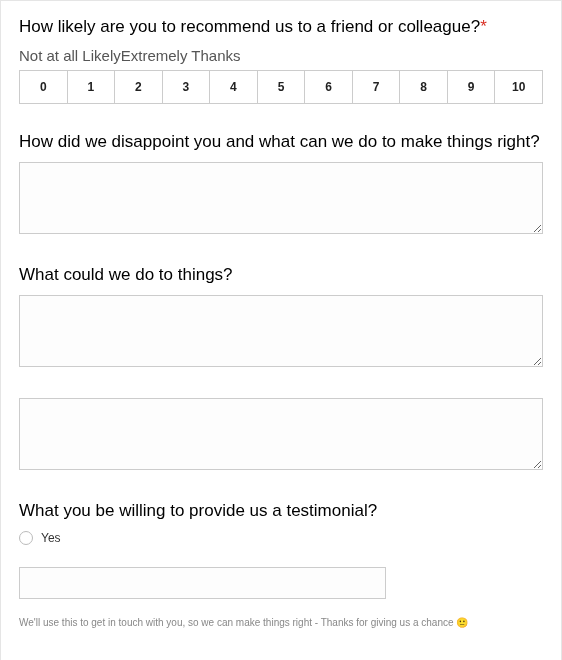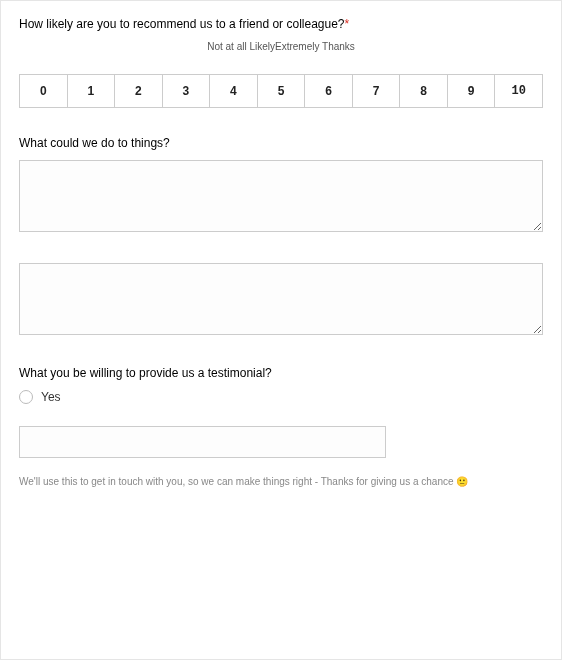--- a/index.html
+++ b/index.html
@@ -18,53 +18,52 @@
     min-height: 660px;
     border: 1px solid #e5e5e5;
     padding: 16px 18px 20px 18px;
     position: relative;
   }
   .question-block {
     margin-bottom: 22px;
   }
   .question-label {
     color: #000;
-    font-size: 12px;
+    font-size: 17px;
     margin-bottom: 10px;
     display: block;
   }
   .required-star {
     color: #d93025;
   }
   .scale-labels {
     display: flex;
-    justify-content: center;
-    font-size: 10px;
+    justify-content: flex-start;
+    font-size: 15px;
     color: #555;
-    margin-bottom: 22px;
+    margin-bottom: 6px;
   }
   .rating-scale {
     display: flex;
     border: 1px solid #ccc;
     width: 100%;
   }
   .rating-option {
     flex: 1;
     text-align: center;
     padding: 9px 0;
     font-size: 12px;
     font-weight: 600;
     color: #222;
     border-right: 1px solid #ccc;
     cursor: pointer;
     background: #fff;
   }
   .rating-option:last-child {
     border-right: none;
-    font-family: Liberation Mono, monospace;
   }
   .textarea-input {
     width: 100%;
     height: 72px;
     border: 1px solid #ccc;
     padding: 6px;
     font-family: inherit;
     font-size: 12px;
     resize: both;
     background: #fdfdfd;
@@ -132,20 +131,24 @@
       <div class="rating-option">4</div>
       <div class="rating-option">5</div>
       <div class="rating-option">6</div>
       <div class="rating-option">7</div>
       <div class="rating-option">8</div>
       <div class="rating-option">9</div>
       <div class="rating-option">10</div>
     </div>
   </div>
 
+  <div class="question-block q-followup">
+    <span class="question-label">How did we disappoint you and what can we do to make things right?</span>
+    <textarea class="textarea-input" style=""></textarea>
+  </div>
 
   <div class="question-block q-followup">
     <span class="question-label">What could we do to things?</span>
     <textarea class="textarea-input" style=""></textarea>
   </div>
 
   <div class="question-block q-followup">
     <textarea class="textarea-input" style=""></textarea>
   </div>
 

